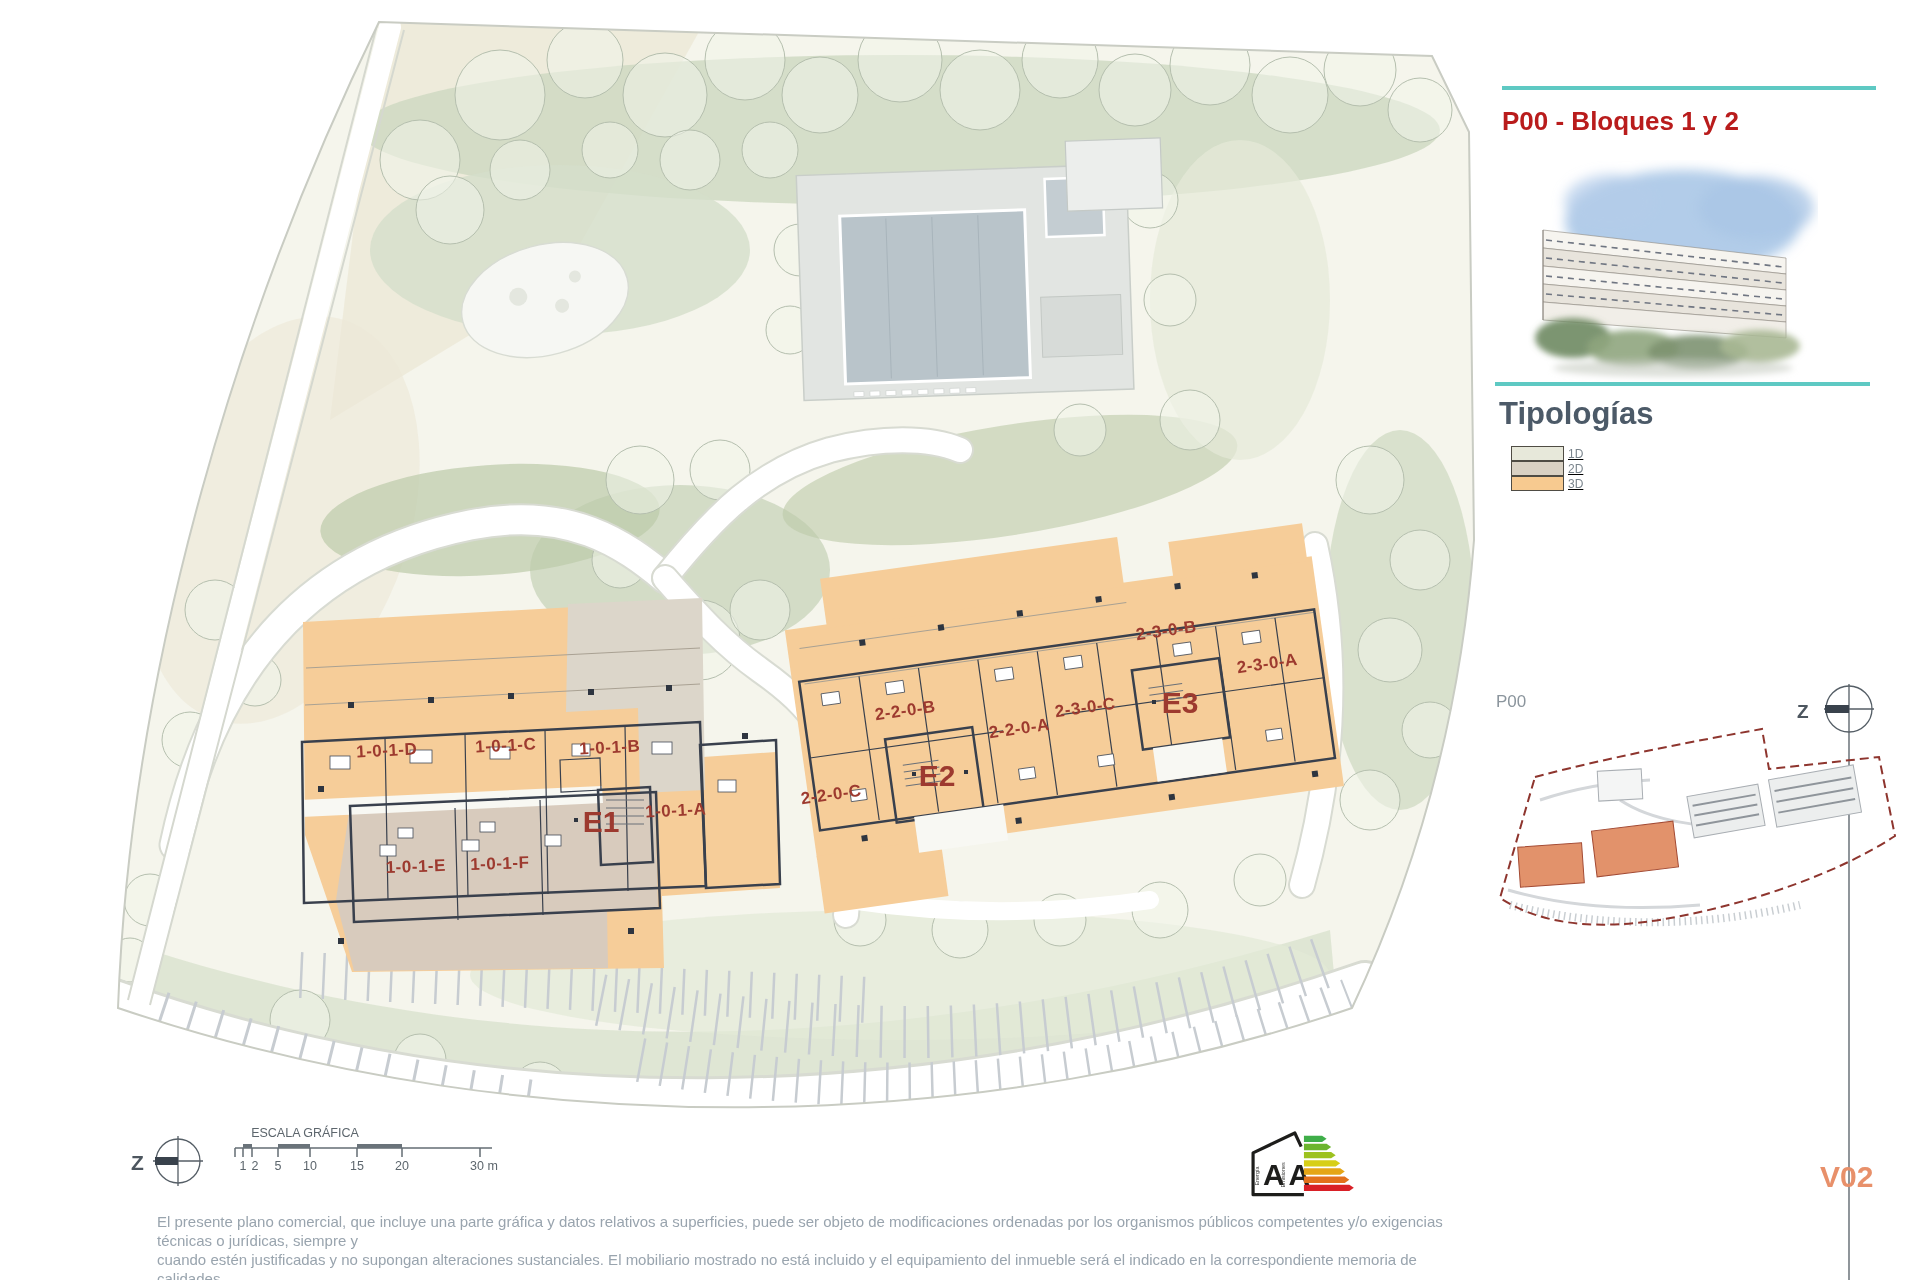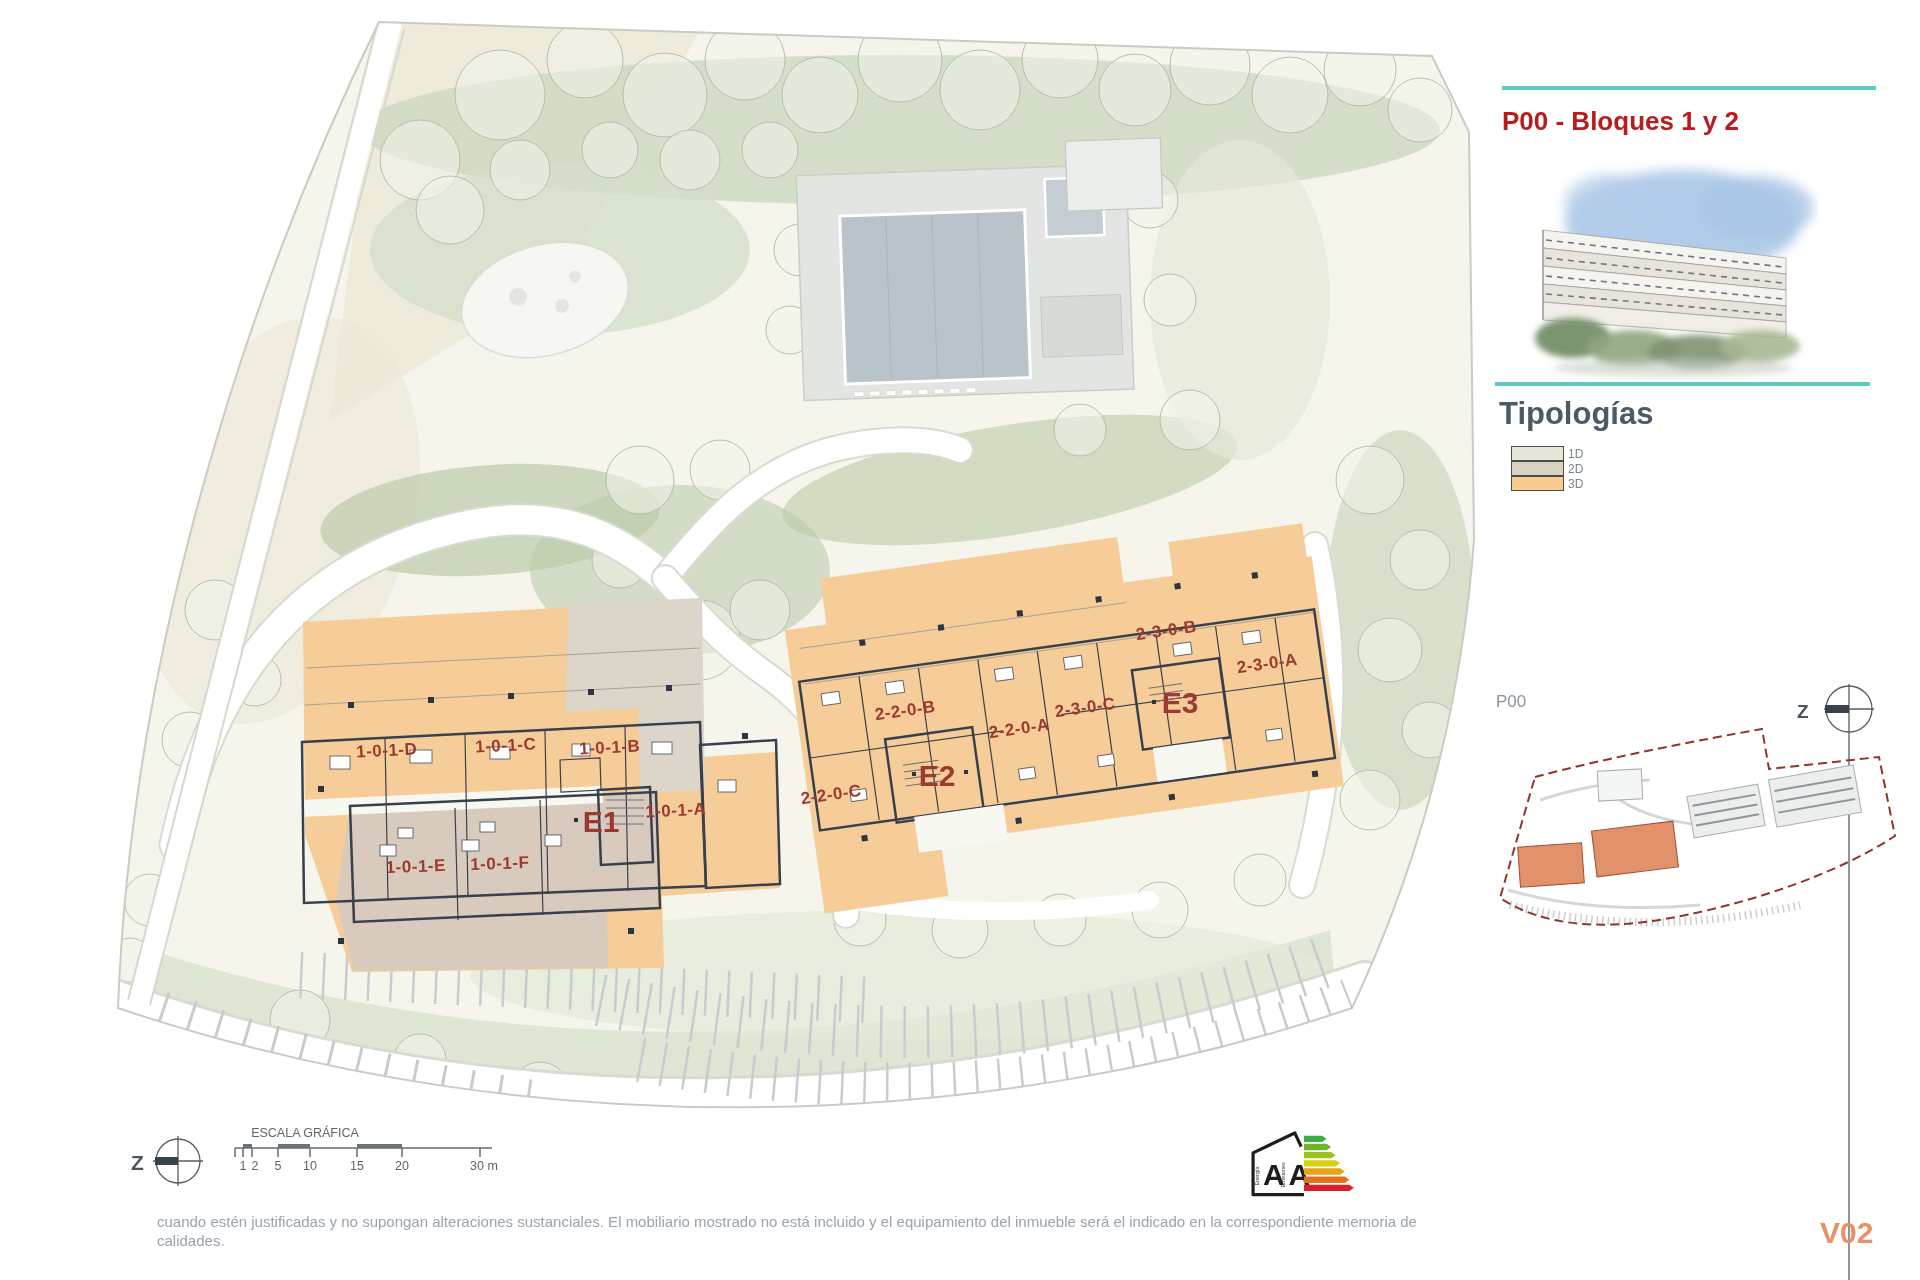--- a/index.html
+++ b/index.html
@@ -23,27 +23,27 @@
   .graytxt{font-size:17px;fill:#8b959d;}
   .ztxt{font-size:21px;font-weight:600;fill:#4d565f;}
   .compassline{fill:none;stroke:#555e66;stroke-width:1.3;}
   
   .rule{position:absolute;height:4px;}
   .rule1{left:1502px;top:86px;width:374px;}
   .rule2{left:1495px;top:382px;width:375px;}
   .sb-title{position:absolute;left:1502px;top:106px;margin:0;font-size:26px;font-weight:bold;color:#b91c1c;}
   .sb-heading{position:absolute;left:1499px;top:396px;margin:0;font-size:31px;font-weight:bold;color:#4c5a68;text-align:center;}
   .legend{position:absolute;left:1511px;top:447px;}
-  .legend-row{display:flex;align-items:flex-start;height:15px;}
+  .legend-row{display:flex;align-items:flex-start;height:15px;text-decoration:underline;}
   .swatch{width:53px;height:15px;border:1px solid #4f4c44;box-sizing:border-box;margin-top:-1px;}
   .legend-label{font-size:12px;color:#7a848c;margin-left:4px;line-height:15px;}
   .render-svg{position:absolute;left:1528px;top:160px;}
   .energy-svg{position:absolute;left:1244px;top:1122px;}
   .disclaimer{position:absolute;left:157px;top:1212px;width:1300px;font-size:15px;line-height:19px;color:#99a4ae;}
-  .version{position:absolute;left:1820px;top:1216px;font-size:30px;font-weight:bold;}
+  .version{position:absolute;left:1820px;top:1160px;font-size:30px;font-weight:bold;}
 </style>
 </head>
 <body>
 
 <div class="page">
 
   <svg class="plan-svg" width="1920" height="1280" viewBox="0 0 1920 1280">
     <defs>
       <clipPath id="siteclip">
         <path d="M379,22 L1432,56 L1469,132 L1474,540 C1462,700 1424,855 1352,1008 C1000,1128 545,1152 118,1008 C131,660 242,302 379,22 Z"></path>
@@ -402,18 +402,19 @@
       <path d="M66,24 h25 l5,3.5 l-5,3.5 h-25 z" fill="#6cb52e"></path>
       <path d="M66,33 h30 l5,3.5 l-5,3.5 h-30 z" fill="#9dc21f"></path>
       <path d="M66,42 h35 l5,3.5 l-5,3.5 h-35 z" fill="#d7cf16"></path>
       <path d="M66,51 h40 l5,3.5 l-5,3.5 h-40 z" fill="#e5a517"></path>
       <path d="M66,60 h45 l5,3.5 l-5,3.5 h-45 z" fill="#e2711c"></path>
       <path d="M66,69 h50 l5,3.5 l-5,3.5 h-50 z" fill="#d92027"></path>
     </g>
   </svg>
 
   <div class="disclaimer">
+    <div>El presente plano comercial, que incluye una parte gráfica y datos relativos a superficies, puede ser objeto de modificaciones ordenadas por los organismos públicos competentes y/o exigencias técnicas o jurídicas, siempre y</div>
     <div>cuando estén justificadas y no supongan alteraciones sustanciales. El mobiliario mostrado no está incluido y el equipamiento del inmueble será el indicado en la correspondiente memoria de calidades.</div>
   </div>
 
   <div class="version" style="color: rgb(232, 144, 106);">V02</div>
 
 </div>
 
 </body></html>

